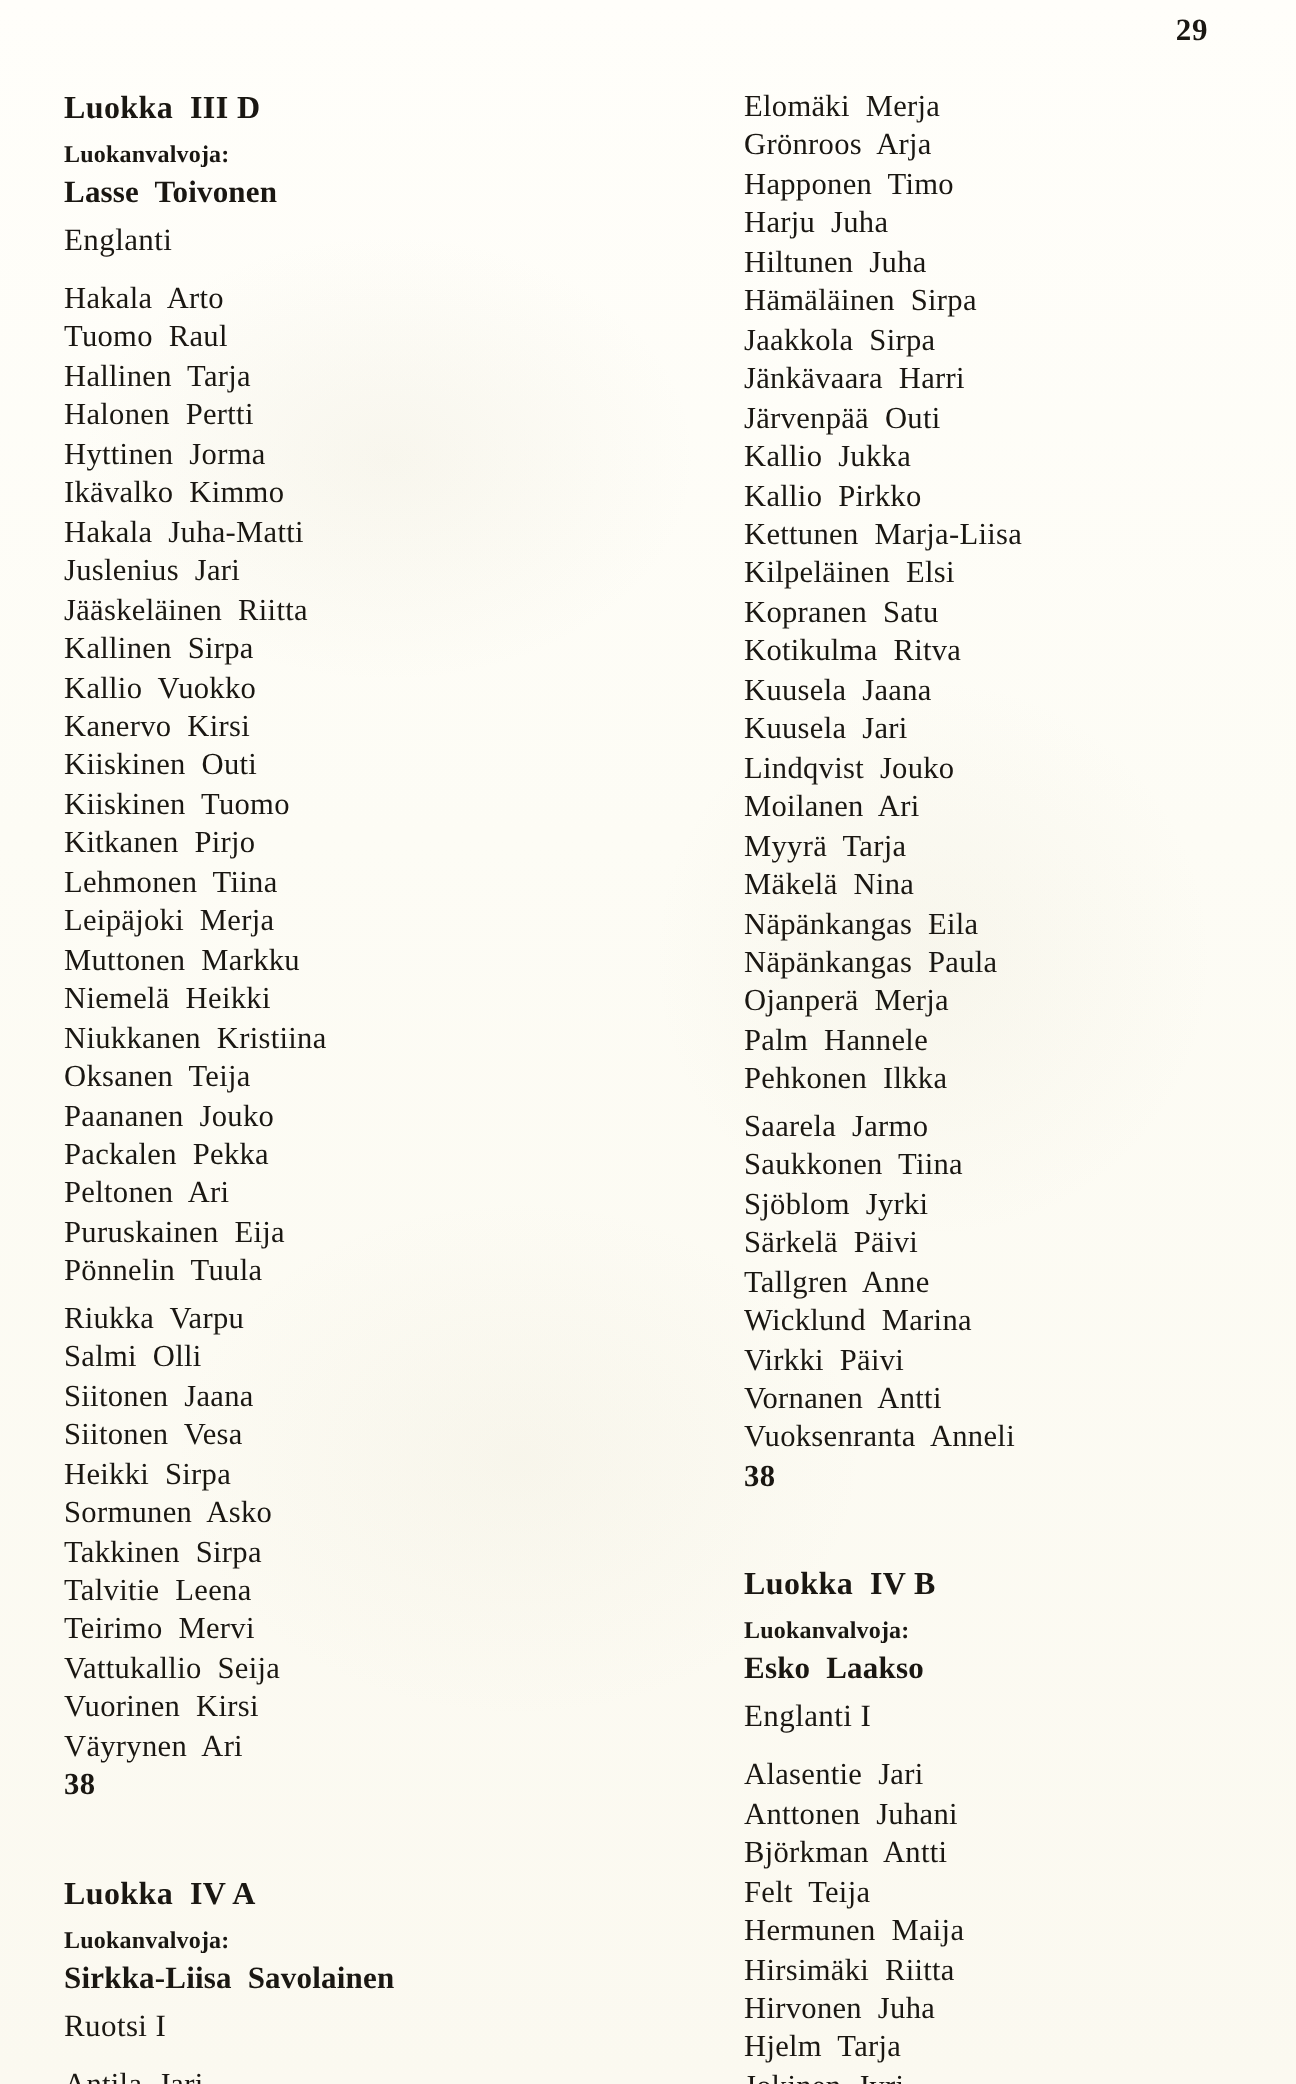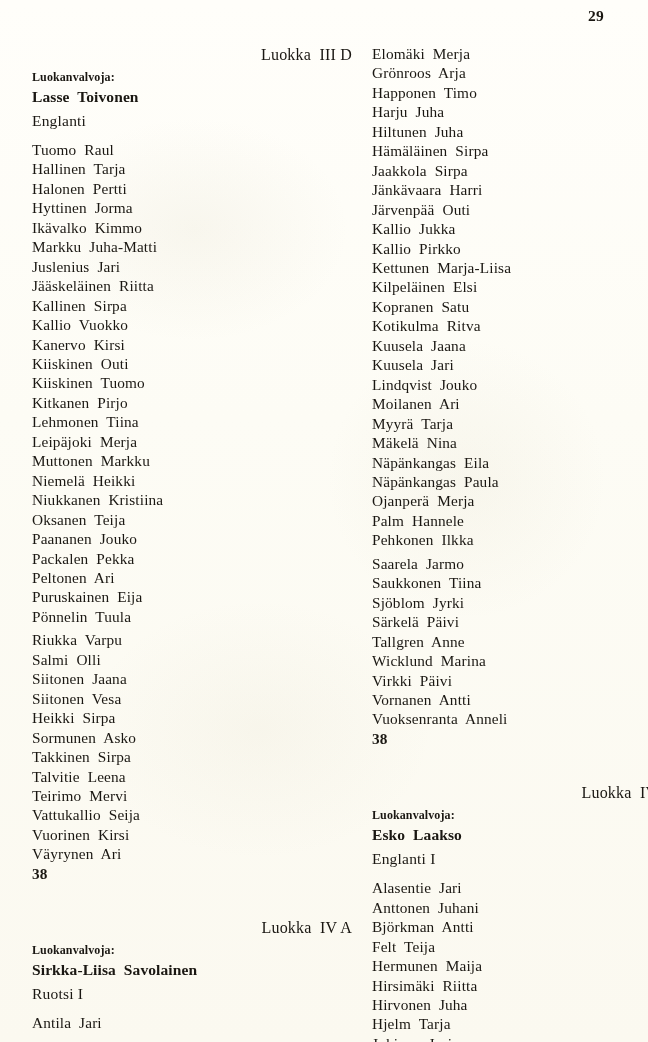--- a/index.html
+++ b/index.html
@@ -56,27 +56,26 @@
   .column {
     flex: 0 0 auto;
     position: relative;
   }
   .column-left  { width: 320px; padding-left: 32px; }
   .column-right { width: 300px; padding-left: 20px; }
 
   .block { }
 
   .class-title {
-    font-weight: 400;
+    font-weight: 700;
     font-size: 16px;
     letter-spacing: 0.2px;
     line-height: 21px;
     margin-bottom: 2px;
     white-space: pre;
-    text-align: right;
   }
   .supervisor-label {
     font-weight: 700;
     font-size: 12px;
     line-height: 20px;
     letter-spacing: 0.1px;
   }
   .supervisor-name {
     font-weight: 700;
     font-size: 15.5px;
@@ -124,26 +123,27 @@
 
   <div class="columns">
 
     <div class="column column-left" id="col-left">
         <div class="block">
           <div class="class-title">Luokka  III D</div>
           <div class="supervisor-label">Luokanvalvoja:</div>
           <div class="supervisor-name">Lasse  Toivonen</div>
           <div class="subject">Englanti</div>
           <div class="name-list">
+            <div class="name">Hakala  Arto</div>
             <div class="name">Tuomo  Raul</div>
             <div class="name">Hallinen  Tarja</div>
             <div class="name">Halonen  Pertti</div>
             <div class="name">Hyttinen  Jorma</div>
             <div class="name">Ikävalko  Kimmo</div>
-            <div class="name">Markku  Juha-Matti</div>
+            <div class="name">Hakala  Juha-Matti</div>
             <div class="name">Juslenius  Jari</div>
             <div class="name">Jääskeläinen  Riitta</div>
             <div class="name">Kallinen  Sirpa</div>
             <div class="name">Kallio  Vuokko</div>
             <div class="name">Kanervo  Kirsi</div>
             <div class="name">Kiiskinen  Outi</div>
             <div class="name">Kiiskinen  Tuomo</div>
             <div class="name">Kitkanen  Pirjo</div>
             <div class="name">Lehmonen  Tiina</div>
             <div class="name">Leipäjoki  Merja</div>

